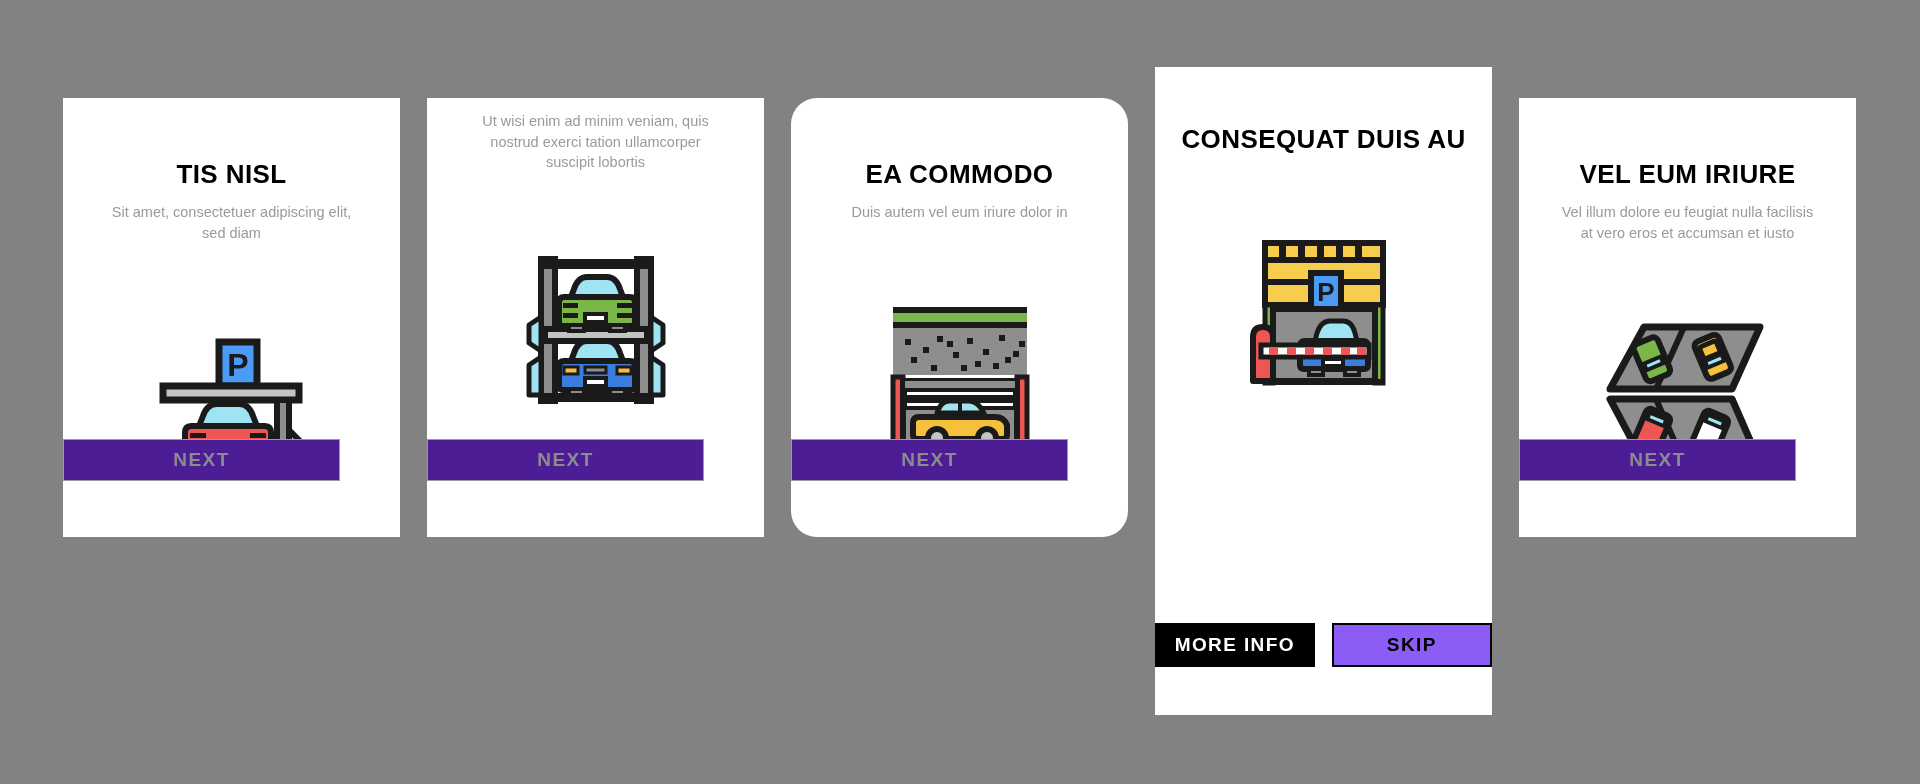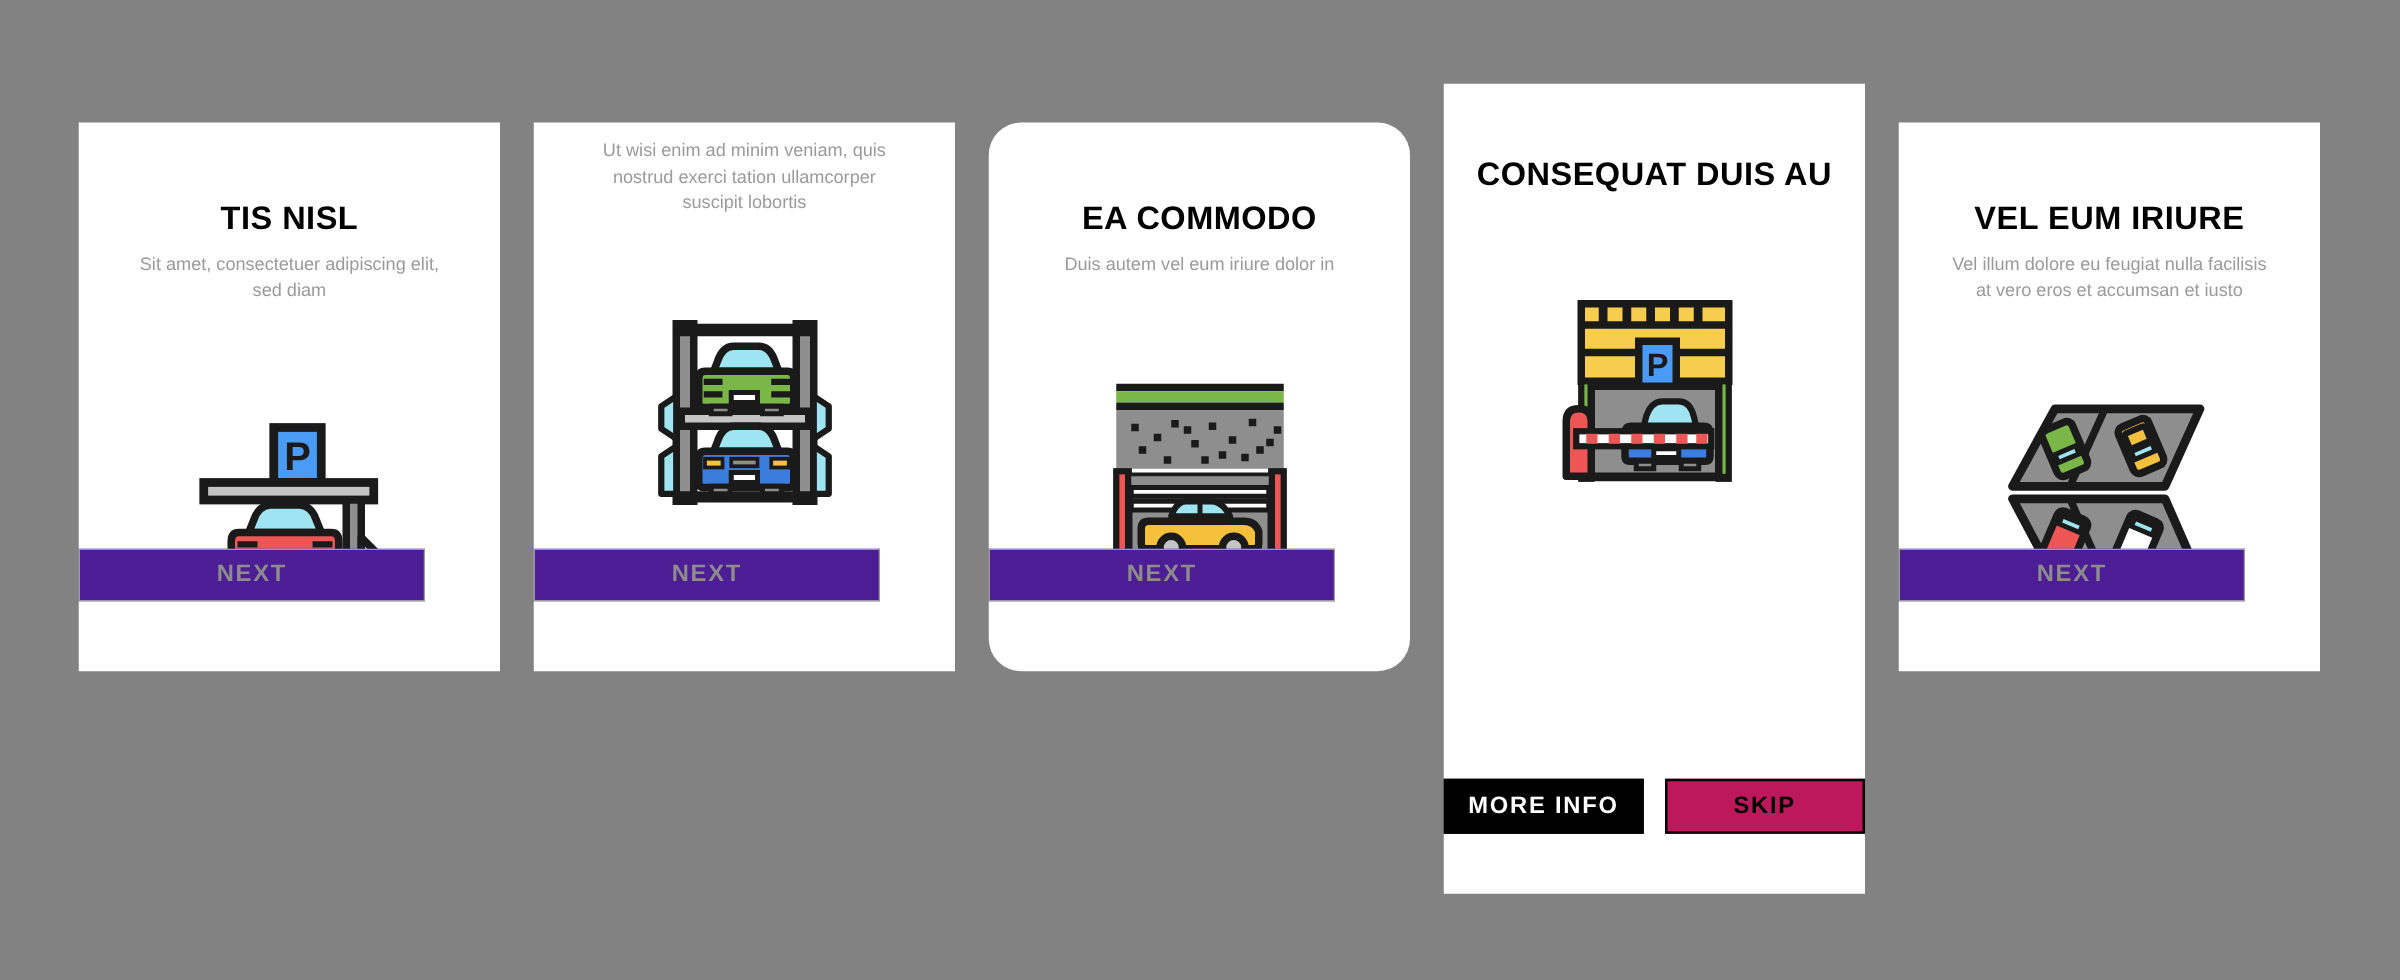--- a/index.html
+++ b/index.html
@@ -96,21 +96,21 @@
     background: #4c1d95;
     color: #8c8c8c;
   }
   .btn.primary {
     background: #000000;
     color: #ffffff;
     border: 1.5px solid #000000;
     height: 44px;
   }
   .btn.secondary {
-    background: #be185d;
+    background: #8b5cf6;
     color: #000000;
     border: 2.5px solid #000000;
     height: 44px;
   }
 </style>
 </head>
 <body style="background: rgb(130, 130, 130);">
 
 <div id="stage">
 

